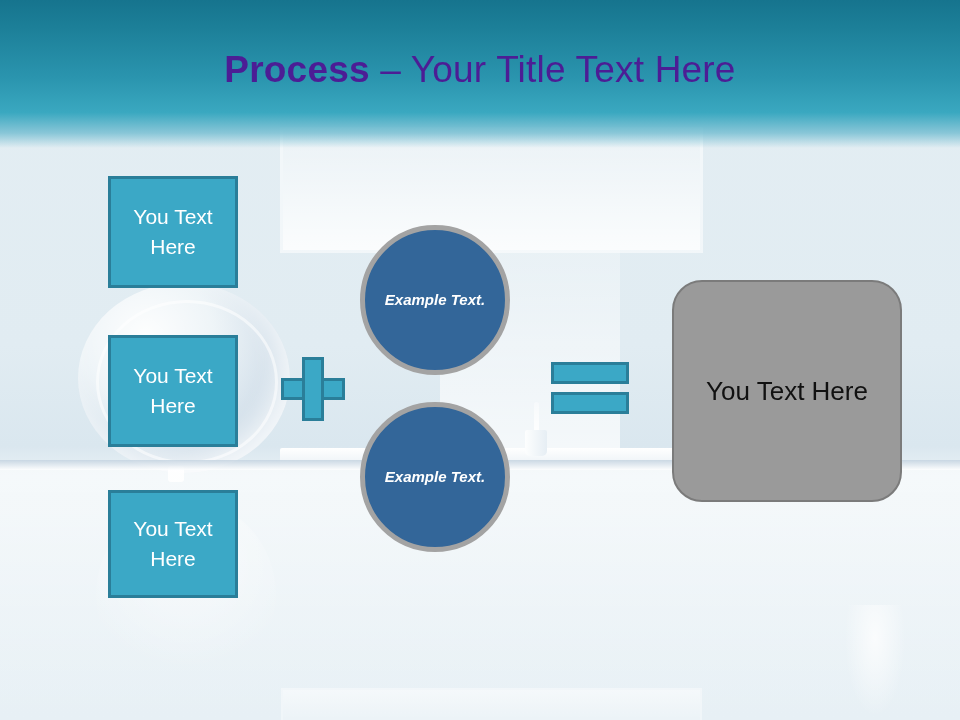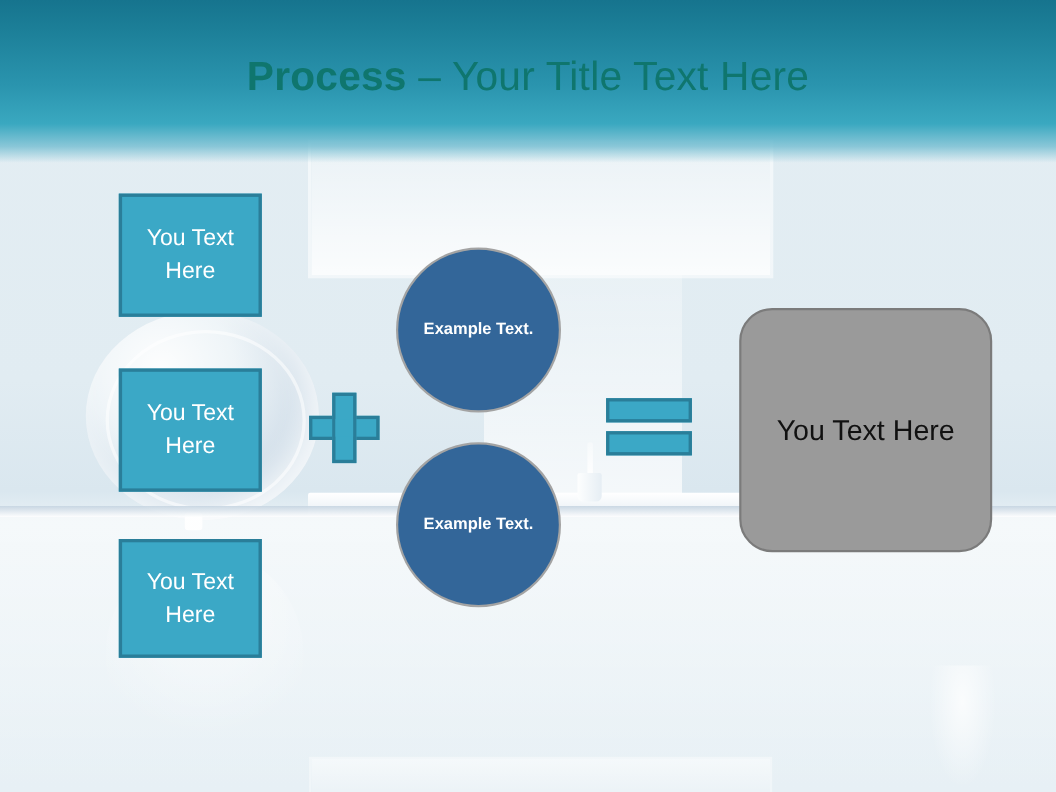--- a/index.html
+++ b/index.html
@@ -162,21 +162,21 @@
         #3aa8c0 76%,
         rgba(122,192,211,.85) 90%,
         rgba(186,222,233,0) 100%);
   }
   .title {
     position: absolute;
     left: 0;
     top: 48px;
     width: 960px;
     text-align: center;
-    color: #0f766e;
+    color: #4c1d95;
     font-size: 37px;
     line-height: 44px;
     letter-spacing: .2px;
     white-space: nowrap;
   }
   .title .strong { font-weight: 700; }
   .title .rest   { font-weight: 400; }
 
   
   .tealbox {
@@ -233,26 +233,27 @@
   .eq1 { top: 362px; }
   .eq2 { top: 392px; }
 
   
   .circle {
     position: absolute;
     width: 150px;
     height: 150px;
     border-radius: 50%;
     background: #336699;
-    border: 2px solid #a3a3a3;
+    border: 5px solid #a3a3a3;
     box-sizing: border-box;
     color: #ffffff;
     font-size: 15px;
     line-height: 22px;
     font-weight: 700;
+    font-style: italic;
     text-align: left;
     display: flex;
     align-items: center;
     justify-content: center;
   }
   .c1 { left: 360px; top: 225px; }
   .c2 { left: 360px; top: 402px; }
 
   
   .greybox {

